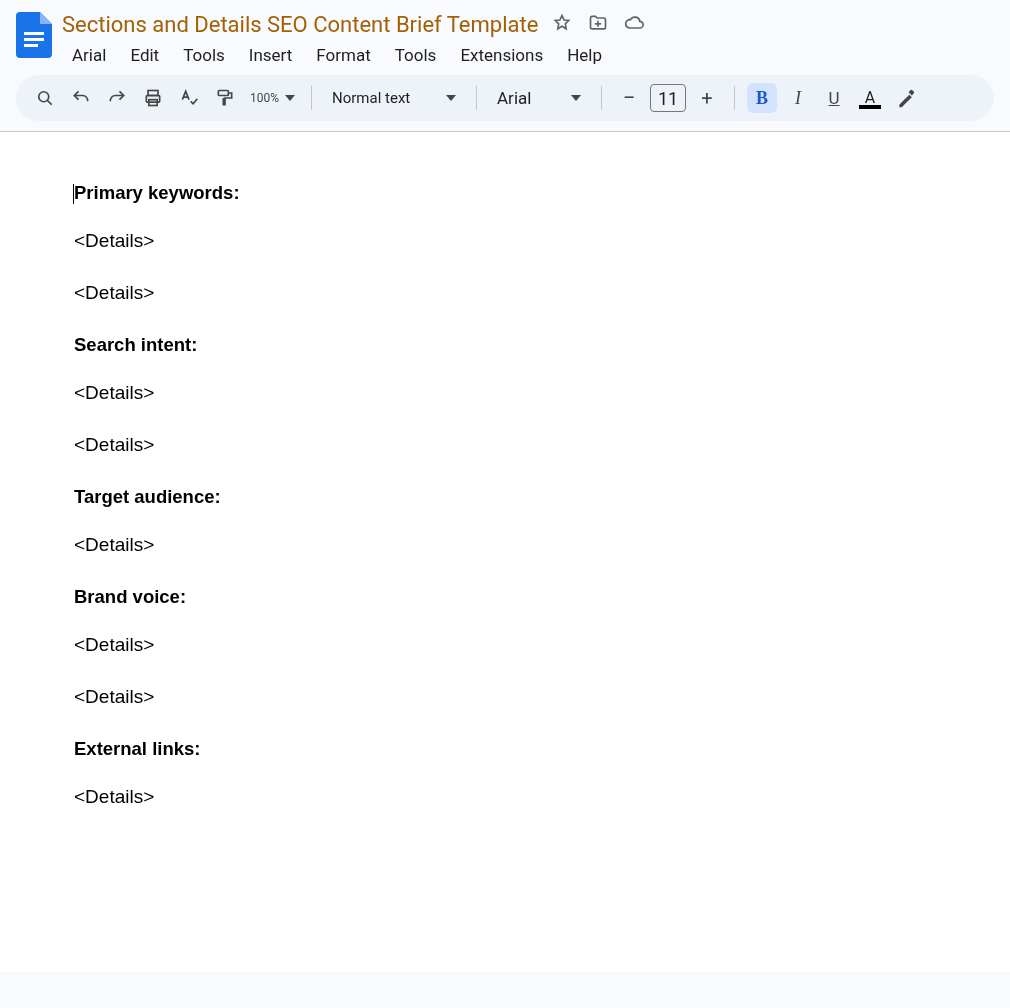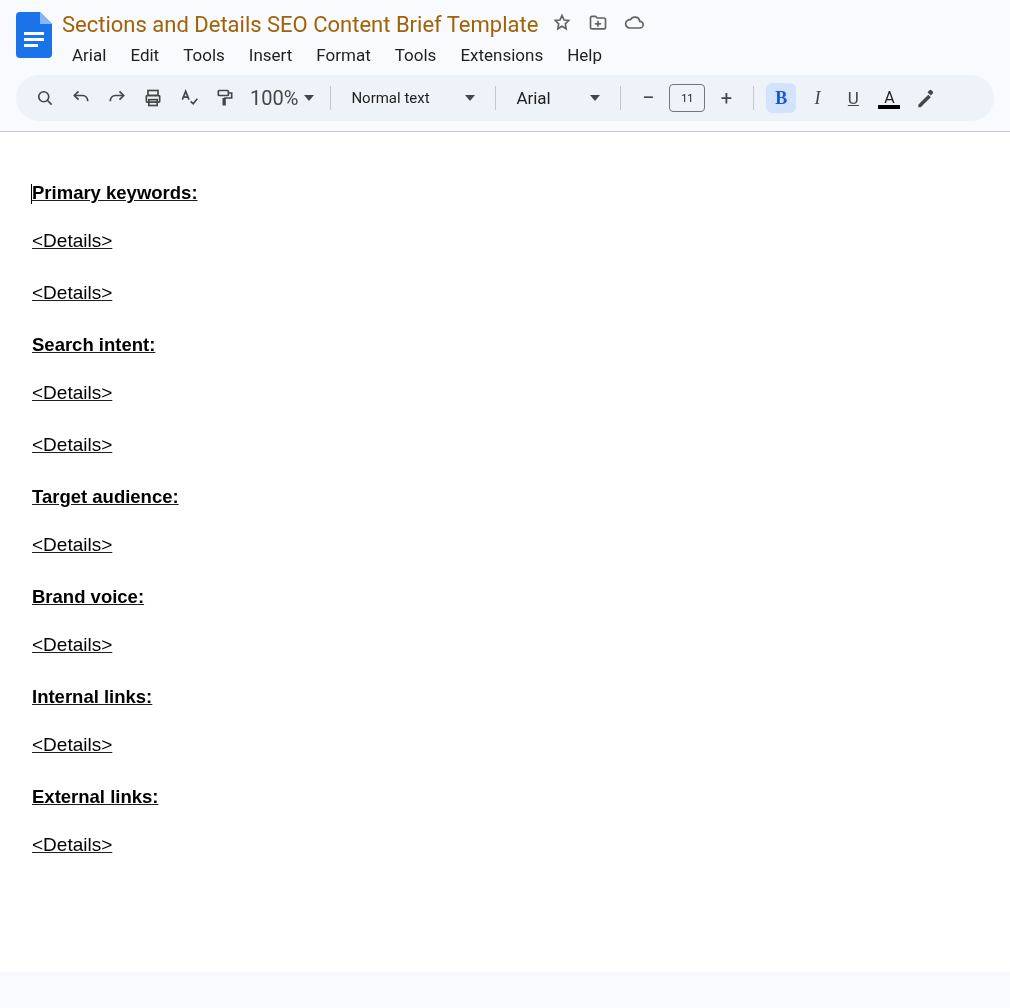--- a/index.html
+++ b/index.html
@@ -63,56 +63,55 @@
     width: 30px; height: 30px;
     display: flex; align-items: center; justify-content: center;
     border-radius: 4px;
     cursor: pointer;
     color: #444746;
   }
   .tbtn svg { width: 20px; height: 20px; }
   .tbtn.active { background: #d3e3fd; color:#1a57d0; border-radius:6px; }
   .tsep { width: 1px; height: 24px; background: #c7c7c7; margin: 0 6px; }
   .zoom-group { display:flex; align-items:center; gap:6px; padding:0 4px; cursor:pointer; }
-  .zoom-text { font-size: 20px; color:#444746; }
+  .zoom-text { font-size: 12px; color:#444746; }
   .style-select { display:flex; align-items:center; gap:10px; padding:0 8px; cursor:pointer; width:140px; justify-content:space-between;}
   .style-text { font-size: 15px; color:#1f1f1f;}
   .font-select { display:flex; align-items:center; gap:10px; padding:0 8px; cursor:pointer; width:100px; justify-content:space-between;}
   .font-text { font-size: 17px; color:#1f1f1f;}
   .tri-down {
     width:0;height:0;border-left:5px solid transparent;border-right:5px solid transparent;border-top:6px solid #444746;
   }
   .size-group { display:flex; align-items:center; gap:6px; }
   .size-box {
     width: 36px; height: 28px;
     border: 1px solid #747775;
     border-radius: 4px;
     display:flex;align-items:center;justify-content:center;
-    font-size: 11px;
+    font-size: 18px;
     background: #eef3fa;
   }
   .txtcolor {
     display:flex;flex-direction:column;align-items:center;justify-content:center;
     width:30px;height:30px;cursor:pointer;
   }
   .txtcolor .bar { width:22px;height:4px;background:#000;margin-top:-2px;}
   .hr { height:1px; background:#c7c7c7; width:100%; }
 
   .canvas {
     background:#fff;
     margin: 0;
     padding: 50px 0 40px 0;
     min-height: 840px;
   }
   .page {
     width: 100%;
-    padding-left: 32px;
+    padding-left: 74px;
     padding-right: 64px;
     font-family: Arial, sans-serif;
-    text-decoration: underline;
   }
   .sec-heading {
     font-weight: 700;
     font-size: 18.5px;
     color:#000;
     margin: 0 0 0 0;
   }
   .sec-heading.first { position:relative; }
   .cursor-mark {
     position:absolute;
@@ -290,21 +289,20 @@
       <div class="sec-heading">Target audience:</div>
       <div class="sec-body">&lt;Details&gt;</div>
     </div>
 
     <div class="sec-block">
       <div class="sec-heading">Brand voice:</div>
       <div class="sec-body">&lt;Details&gt;</div>
     </div>
 
     <div class="sec-block">
-      <div class="sec-heading">Internal links:</div>
       <div class="sec-body">&lt;Details&gt;</div>
     </div>
 
     <div class="sec-block">
       <div class="sec-heading">External links:</div>
       <div class="sec-body">&lt;Details&gt;</div>
     </div>
 
   </div>
 </div>

